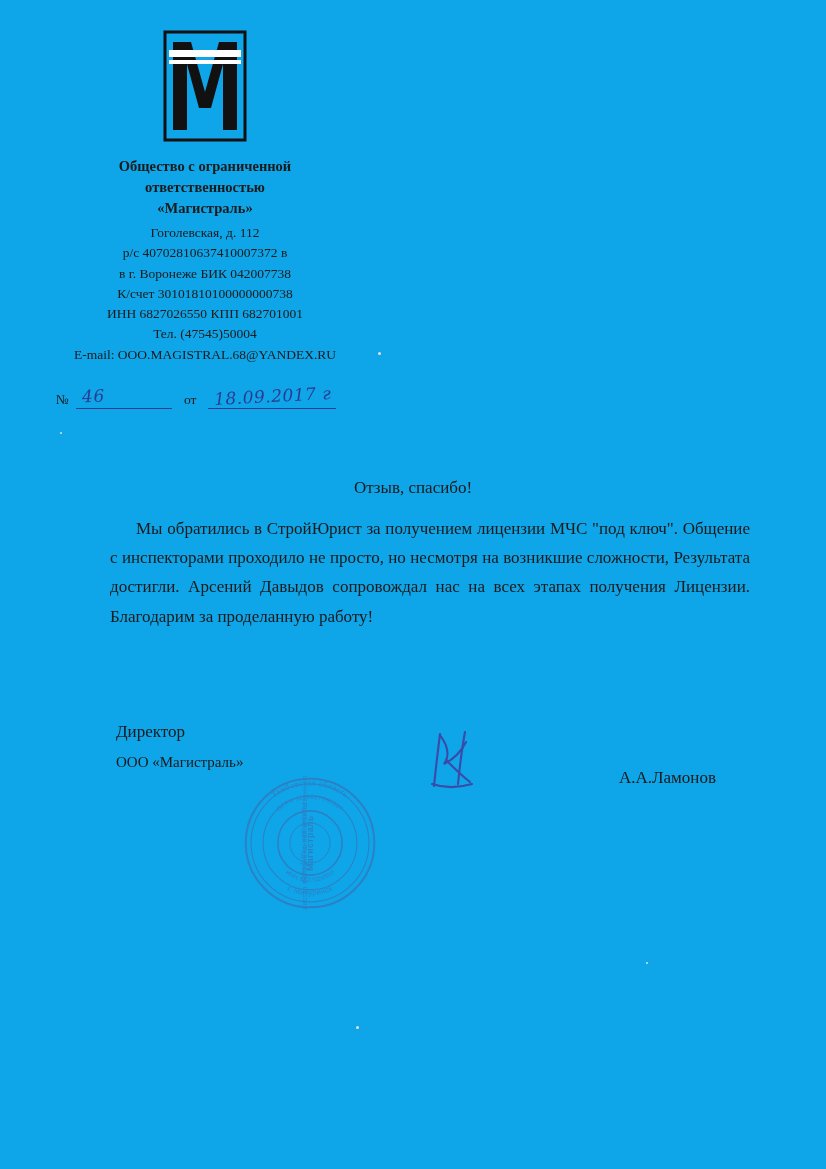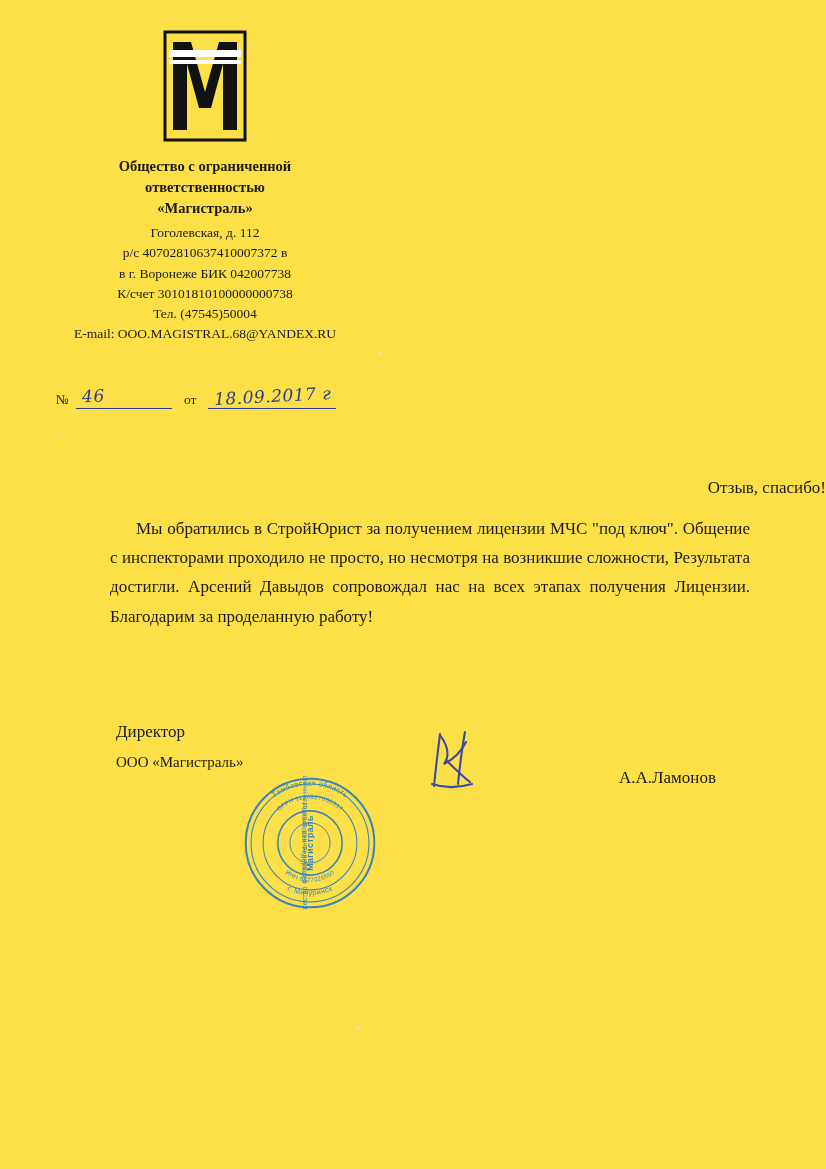--- a/index.html
+++ b/index.html
@@ -11,21 +11,21 @@
     width: 826px;
     height: 1169px;
     position: relative;
     font-family: "Liberation Serif", serif;
     color: #1a1a1a;
     overflow: hidden;
   }
   .page {
     position: absolute;
     inset: 0;
-    background: #fde047;
+    background: #0ea5e9;
   }
 
   
   .letterhead {
     position: absolute;
     top: 30px;
     left: 40px;
     width: 330px;
     text-align: center;
   }
@@ -90,21 +90,21 @@
   }
   .rule.r1 { left: 20px; top: 20px; width: 96px; }
   .rule.r2 { left: 152px; top: 20px; width: 128px; }
 
   
   .title {
     position: absolute;
     top: 478px;
     left: 0;
     width: 826px;
-    text-align: right;
+    text-align: center;
     font-size: 17px;
   }
   .body-text {
     position: absolute;
     top: 514px;
     left: 110px;
     width: 640px;
     font-size: 17px;
     line-height: 1.72;
     text-align: justify;
@@ -178,20 +178,21 @@
       <span class="ln">Общество с ограниченной</span>
       <span class="ln">ответственностью</span>
       <span class="ln">«Магистраль»</span>
     </div>
 
     <div class="contact-block">
       <span class="contact-line">Гоголевская, д. 112</span>
       <span class="contact-line">р/с 40702810637410007372 в</span>
       <span class="contact-line">в г. Воронеже  БИК 042007738</span>
       <span class="contact-line">К/счет 30101810100000000738</span>
+      <span class="contact-line">ИНН 6827026550 КПП 682701001</span>
       <span class="contact-line">Тел. (47545)50004</span>
       <span class="contact-line">E-mail: OOO.MAGISTRAL.68@YANDEX.RU</span>
     </div>
   </div>
 
   <div class="numdate">
     <span class="lbl no">№</span>
     <span class="hand num">46</span>
     <span class="rule r1"></span>
     <span class="lbl ot">от</span>

